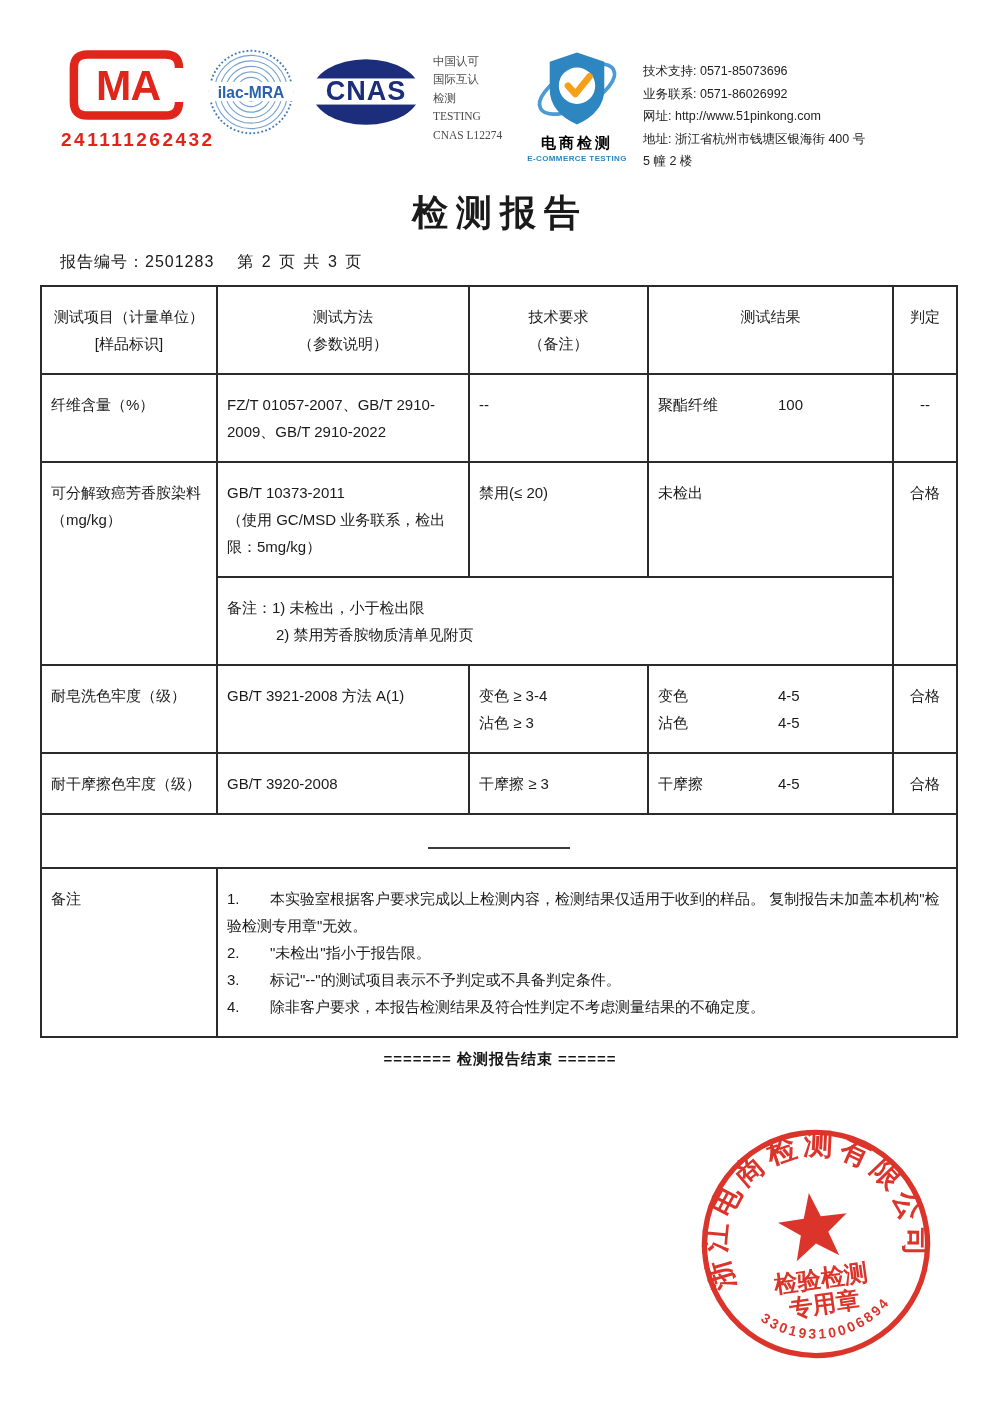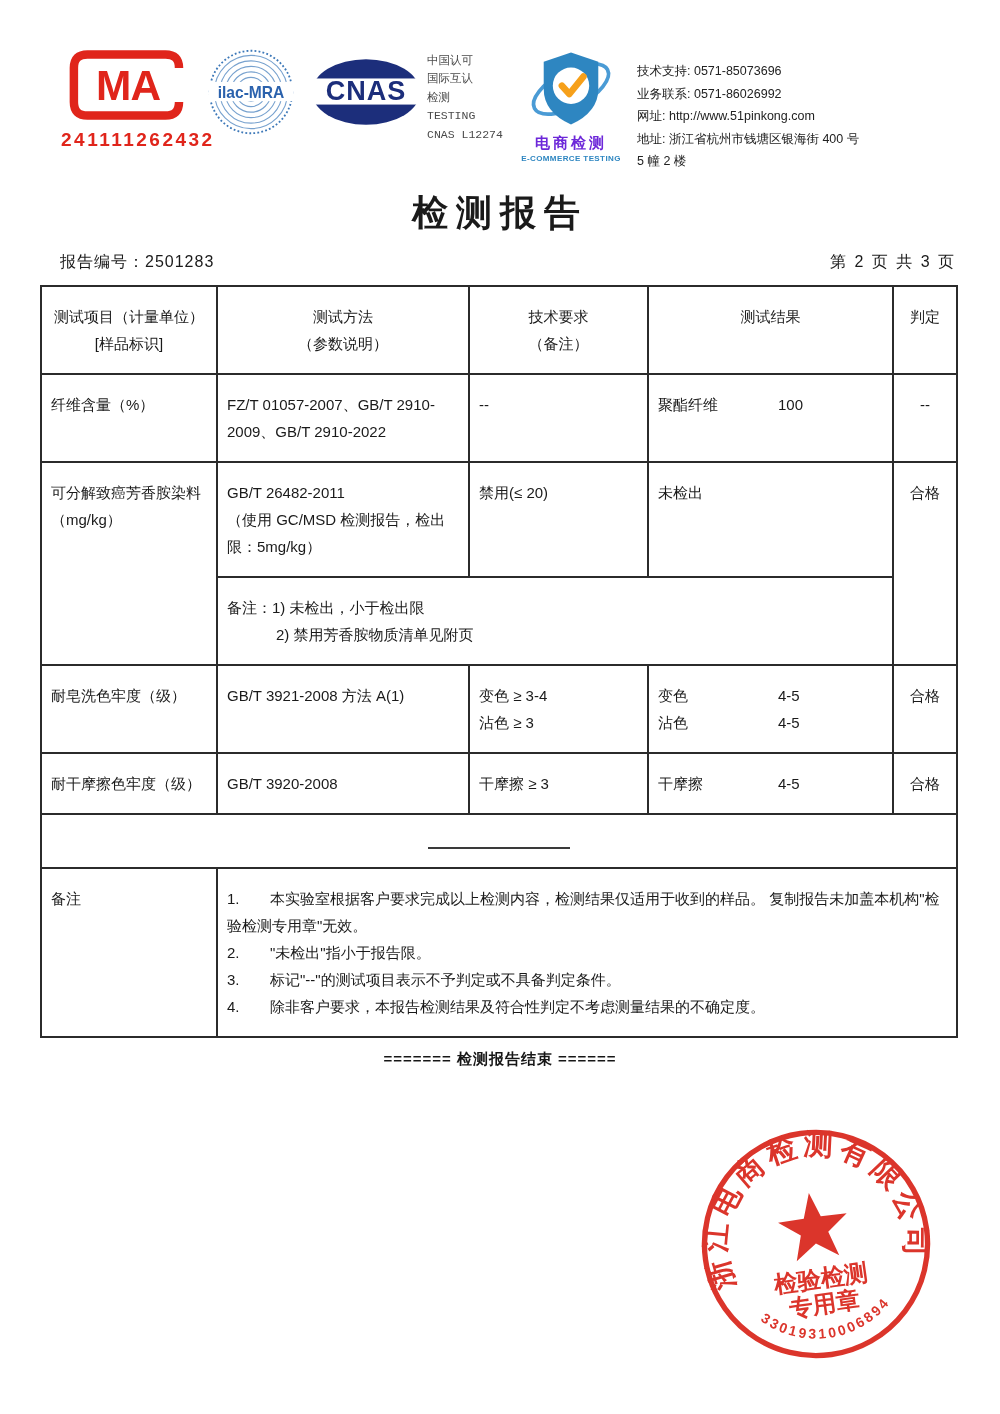--- a/index.html
+++ b/index.html
@@ -28,30 +28,30 @@
     font-size: 19px;
     letter-spacing: 2.5px;
     padding-left: 6px;
     margin-top: 1px;
     white-space: nowrap;
   }
   .ilac-block { flex: none; margin-left: 4px; margin-top: 2px; }
   .cnas-block { flex: none; margin-left: 14px; margin-top: 10px; }
   .accred-block {
     flex: none;
-    margin-left: 4px;
+    margin-left: 10px;
     margin-top: 6px;
     width: 86px;
-    font-family: Liberation Mono, monospace;
+    font-family: Liberation Serif, serif;
     font-size: 11.5px;
     line-height: 1.6;
     color: #4a4a4a;
   }
   .ecom-block { flex: none; margin-left: 6px; width: 104px; text-align: center; }
-  .ecom-cn { color: #6d28d9; font-weight: bold; font-size: 15px; letter-spacing: 3px; margin-top: -2px; }
+  .ecom-cn { color: #000000; font-weight: bold; font-size: 15px; letter-spacing: 3px; margin-top: -2px; }
   .ecom-en { color: #2e86c1; font-weight: bold; font-size: 8px; letter-spacing: .4px; margin-top: 1px; }
   .contact-block {
     margin-left: 14px;
     margin-top: 14px;
     font-size: 12.5px;
     line-height: 1.8;
     color: #222;
     white-space: nowrap;
   }
 
@@ -59,25 +59,26 @@
   .page-title {
     text-align: center;
     font-family: "Liberation Serif", "DejaVu Serif", serif;
     font-weight: bold;
     font-size: 36px;
     letter-spacing: 8px;
     margin-top: 16px;
   }
   .meta-row {
     display: flex;
-    justify-content: space-between;
+    justify-content: flex-start;
     align-items: baseline;
     padding: 0 44px 0 60px;
     margin-top: 14px;
     font-size: 16px;
+    gap: 23px;
   }
   .meta-left { letter-spacing: 1px; }
   .meta-right { letter-spacing: 2px; }
 
   
   table.results {
     border-collapse: collapse;
     table-layout: fixed;
     width: 916px;
     margin: 12px 0 0 40px;
@@ -243,22 +244,22 @@
             <span class="rp-name">聚酯纤维</span>
             <span>100</span>
           </div>
         </td>
         <td class="t-center">--</td>
       </tr>
 
       <tr>
         <td rowspan="2">可分解致癌芳香胺染料（mg/kg）</td>
         <td>
-          <div>GB/T 26482-2011</div>
-          <div>（使用 GC/MSD 检测报告，检出限：5mg/kg）</div>
+          <div>GB/T 10373-2011</div>
+          <div>（使用 GC/MSD 业务联系，检出限：5mg/kg）</div>
         </td>
         <td>禁用(≤ 20)</td>
         <td>未检出</td>
         <td rowspan="2" class="t-center">合格</td>
       </tr>
       <tr>
         <td colspan="3">
           <div>备注：1) 未检出，小于检出限</div>
           <div class="note-indent">2) 禁用芳香胺物质清单见附页</div>
         </td>

